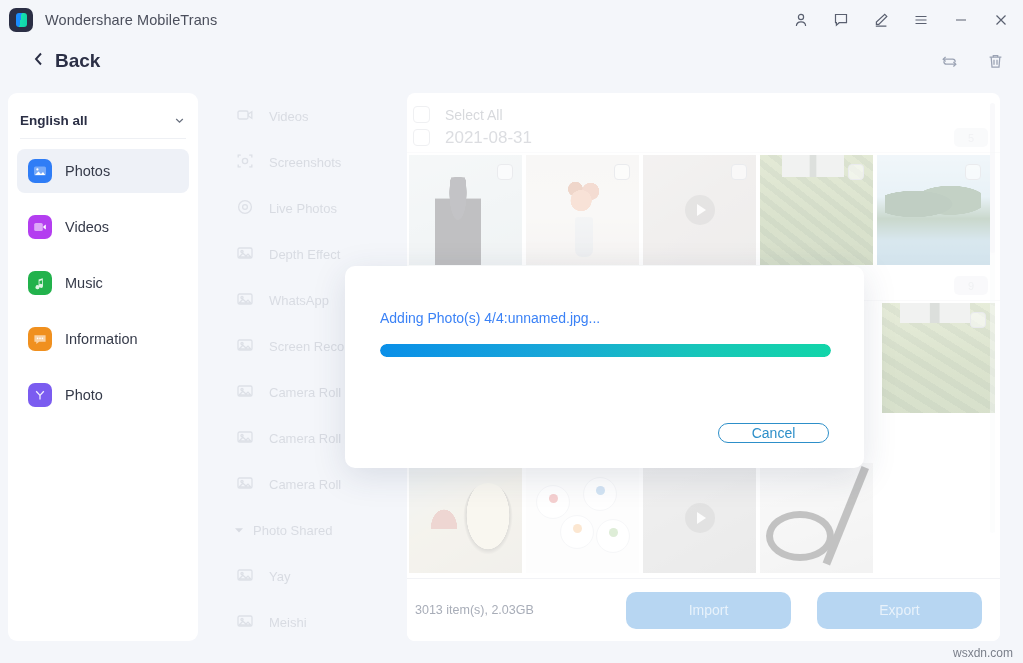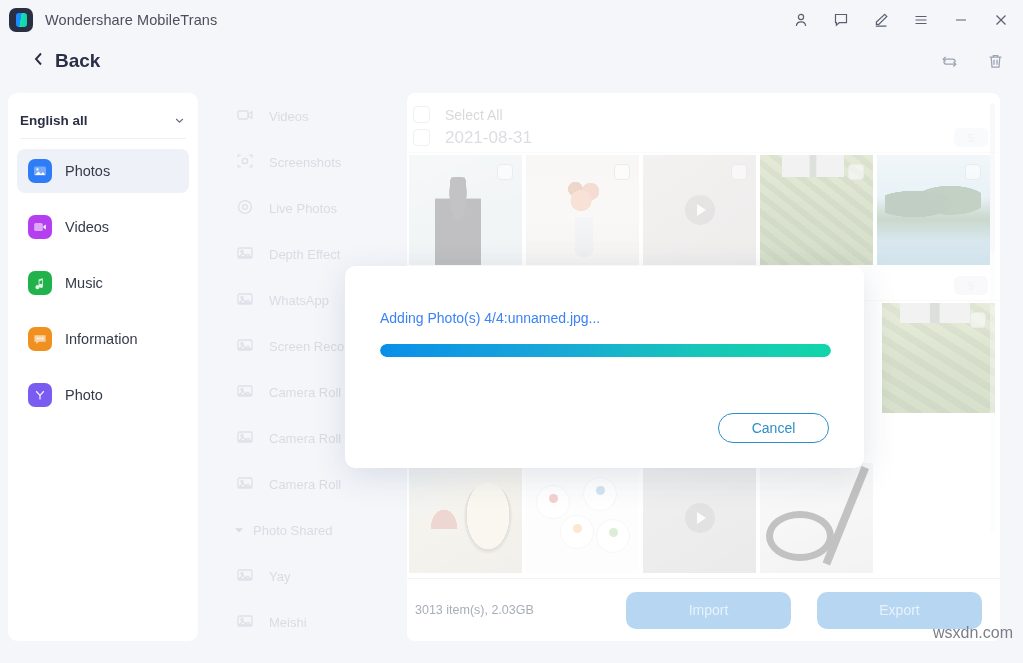--- a/index.html
+++ b/index.html
@@ -294,30 +294,30 @@
     width: 451px; height: 13px;
     background: #eceef1; border-radius: 7px;
     overflow: hidden;
   }
   .pb-fill {
     height: 13px; border-radius: 7px;
     background: linear-gradient(90deg,#0a8fe8 0%,#18a7d8 38%,#17c7b8 72%,#12d5a9 100%);
   }
   .cancel-btn {
     position: absolute; right: 35px; bottom: 25px;
-    width: 111px; height: 30px;
+    width: 111px; height: 20px;
     border: 1.2px solid #2d8fc9; border-radius: 17px;
     background: #fff; color: #2d8fc9;
     font-size: 14px; cursor: pointer;
     display: flex; align-items: center; justify-content: center;
   }
 
   .watermark {
-    position: absolute; right: 10px; bottom: 21px;
-    font-size: 16px; color: #7a7f8a;
+    position: absolute; right: 10px; bottom: 3px;
+    font-size: 12px; color: #7a7f8a;
   }
 </style>
 </head>
 <body>
 
 <div id="app">
 
   <div class="titlebar">
     <div class="logo">
       <div class="inner"></div>

